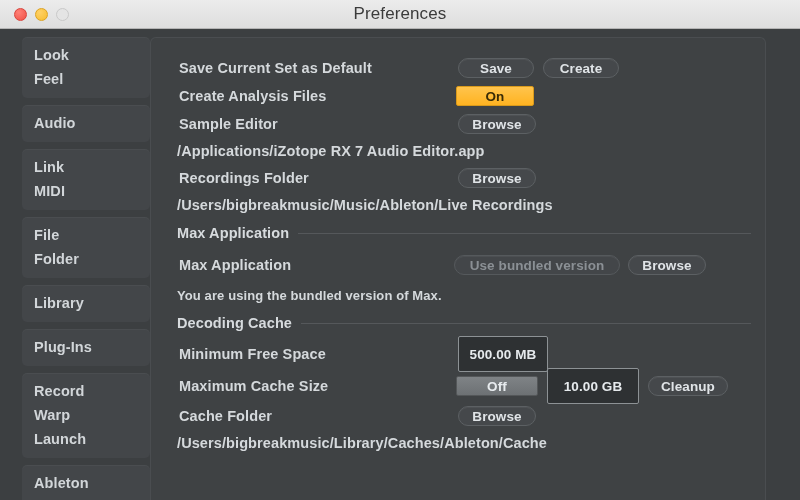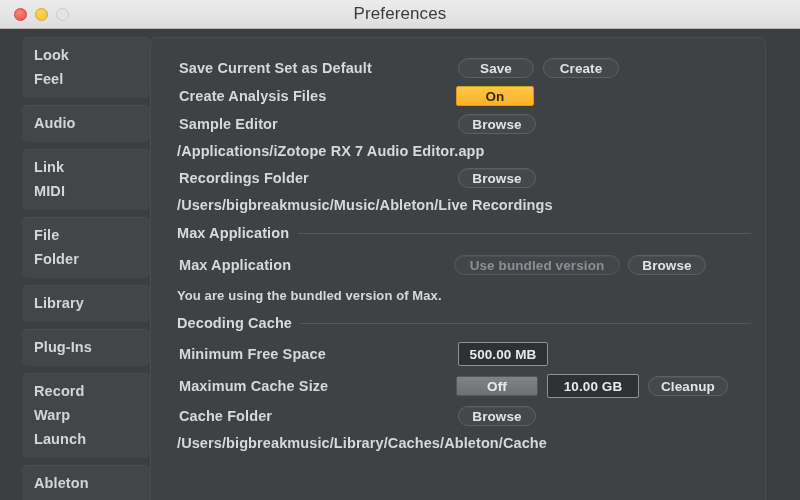--- a/index.html
+++ b/index.html
@@ -100,21 +100,21 @@
     color:#3a2c06;
   }
   
   .flat{
     height:20px; border-radius:2px;
     background:linear-gradient(#7f8386,#6d7174); border:1px solid #545759;
     color:#e8ecef;
   }
   
   .field{
-    height:24px; border-radius:2px;
+    height:36px; border-radius:2px;
     background:#2e3133; border:1px solid #8d9295; color:#e6eaed;
   }
 
   
   .p-save   { left:307px; width:76px; }
   .p-clear  { left:392px; width:76px; }
   .p-on     { left:305px; width:78px; }
   .p-browse { left:307px; width:78px; }
   .p-bundled{ left:303px; width:166px;text-align:right; }
   .p-browse2{ left:477px; width:78px; }

